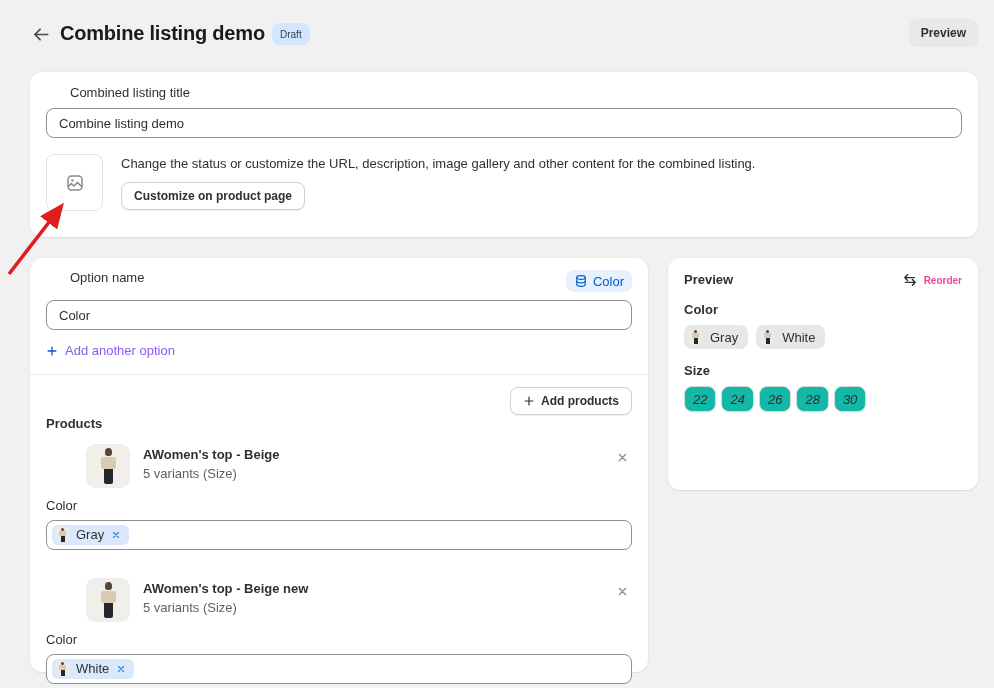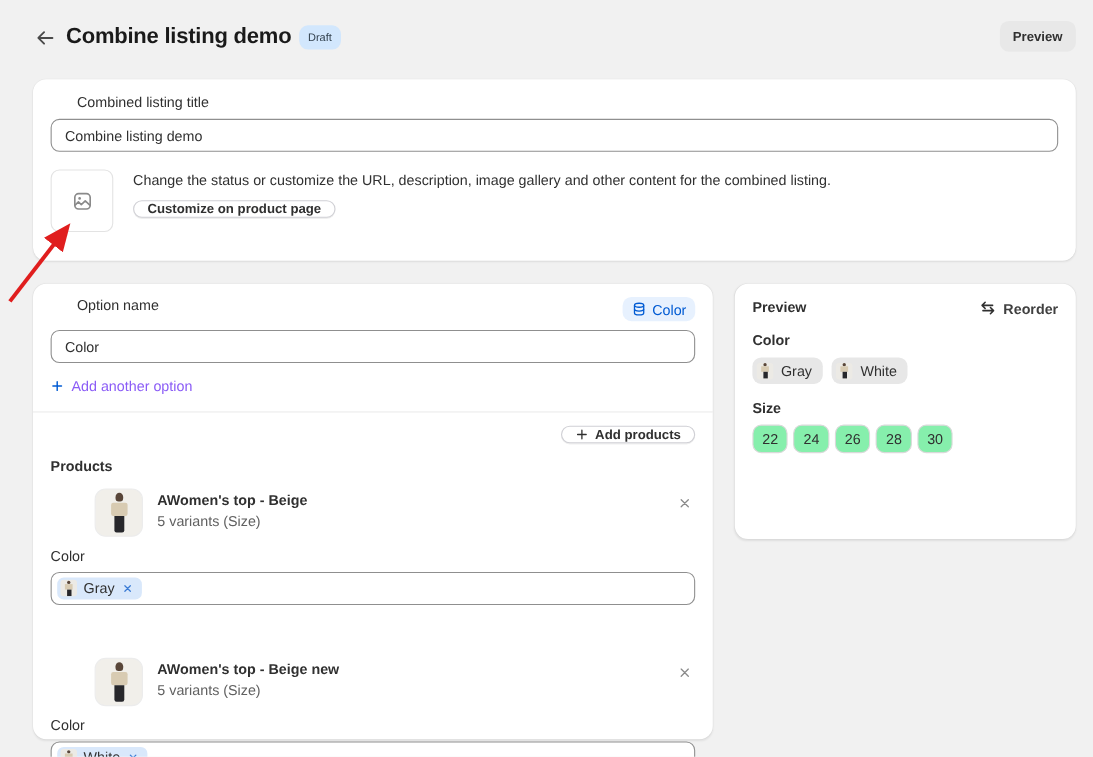--- a/index.html
+++ b/index.html
@@ -54,21 +54,21 @@
   .media-row { display: flex; gap: 18px; margin-top: 16px; }
   .img-placeholder {
     width: 57px; height: 57px; flex: 0 0 auto;
     border: 1px solid #e3e3e3; border-radius: 8px;
     display: flex; align-items: center; justify-content: center;
     background: #fff;
   }
   .media-col p { font-size: 13px; color: #303030; margin-top: 2px; }
   .btn-secondary {
     display: inline-flex; align-items: center; gap: 6px;
-    height: 16px; padding: 0 12px;
+    height: 28px; padding: 0 12px;
     background: #fff; border: 1px solid #d0d0d5; border-radius: 8px;
     box-shadow: 0 1px 0 rgba(26,26,26,0.07);
     font-size: 12px; font-weight: 600; color: #303030;
     font-family: inherit; cursor: pointer;
   }
   .customize-btn { margin-top: 11px; }
   
   .annotation-arrow { position: absolute; left: 0; top: 190px; z-index: 10; pointer-events: none; }
   
   .card-options { left: 30px; top: 258px; width: 618px; height: 414px; }
@@ -81,21 +81,21 @@
   }
   .link-add {
     display: inline-flex; align-items: center; gap: 7px;
     margin-top: 13px; color: #8b5cf6; font-size: 13px;
     background: none; border: none; font-family: inherit; cursor: pointer;
   }
   .divider { height: 1px; background: #ebebeb; }
   .section-products { padding: 12px 16px 13px; }
   .products-heading { font-size: 13px; font-weight: 650; color: #303030; margin-top: 29px; }
   .product-row { display: flex; align-items: flex-start; gap: 13px; margin-top: 13px; padding-left: 40px; }
-  .product-row.second { margin-top: 48px; }
+  .product-row.second { margin-top: 28px; }
   .thumb44 {
     width: 44px; height: 44px; flex: 0 0 auto;
     background: #f1efea; border-radius: 10px; border: 1px solid #ececec;
     display: flex; align-items: center; justify-content: center; overflow: hidden;
   }
   .fig { display: flex; flex-direction: column; align-items: center; }
   .fig .head { width: 7px; height: 8px; border-radius: 50% 50% 40% 40%; background: #594639; }
   .fig .top { width: 15px; height: 12px; border-radius: 2px; background: #d8cbb2; margin-top: 1px; }
   .fig .pants { width: 9px; height: 15px; background: #27272b; border-radius: 0 0 2px 2px; }
   .product-info { padding-top: 3px; }
@@ -128,36 +128,36 @@
   .tag-remove {
     width: 12px; height: 12px; display: flex; align-items: center; justify-content: center;
     background: none; border: none; color: #3a7bd5; cursor: pointer; padding: 0;
   }
   
   .card-preview { left: 668px; top: 258px; width: 310px; height: 232px; padding: 14px 16px; }
   .preview-heading { font-size: 13px; font-weight: 650; color: #303030; }
   .reorder-btn {
     display: inline-flex; align-items: center; gap: 6px;
     background: none; border: none; font-family: inherit; cursor: pointer;
-    font-size: 13px; font-weight: 600; color: #404040;
+    font-size: 10px; font-weight: 600; color: #ec4899;
   }
   .preview-desc { margin-top: 13px; font-size: 13px; line-height: 20px; color: #616161; }
   .preview-sublabel { margin-top: 14px; font-size: 13px; font-weight: 650; color: #303030; }
   .swatch-row { display: flex; gap: 8px; margin-top: 8px; }
   .swatch-pill {
     display: inline-flex; align-items: center; gap: 7px;
     height: 24px; padding: 0 10px 0 4px; border-radius: 8px;
     background: #e7e7e7; border: none; font-family: inherit;
     font-size: 13px; color: #303030; cursor: pointer;
   }
   .size-row { display: flex; gap: 5px; margin-top: 8px; }
   .size-btn {
     height: 26px; min-width: 30px; padding: 0 8px;
-    background: #86efac; border: 1px solid #d9d9d9; border-radius: 8px;
-    font-size: 13px; color: #303030; font-family: inherit; cursor: pointer;
+    background: #14b8a6; border: 1px solid #d9d9d9; border-radius: 8px;
+    font-size: 13px; color: #303030; font-family: inherit; cursor: pointer; font-style: italic;
   }
   .icon { display: inline-flex; align-items: center; justify-content: center; }
 </style>
 </head>
 <body>
 
 <div class="header">
   <button class="back-btn">
     <span class="icon">
       <svg width="19" height="19" viewBox="0 0 20 20" fill="none" stroke="#4a4a4a" stroke-width="1.8" stroke-linecap="round" stroke-linejoin="round">

